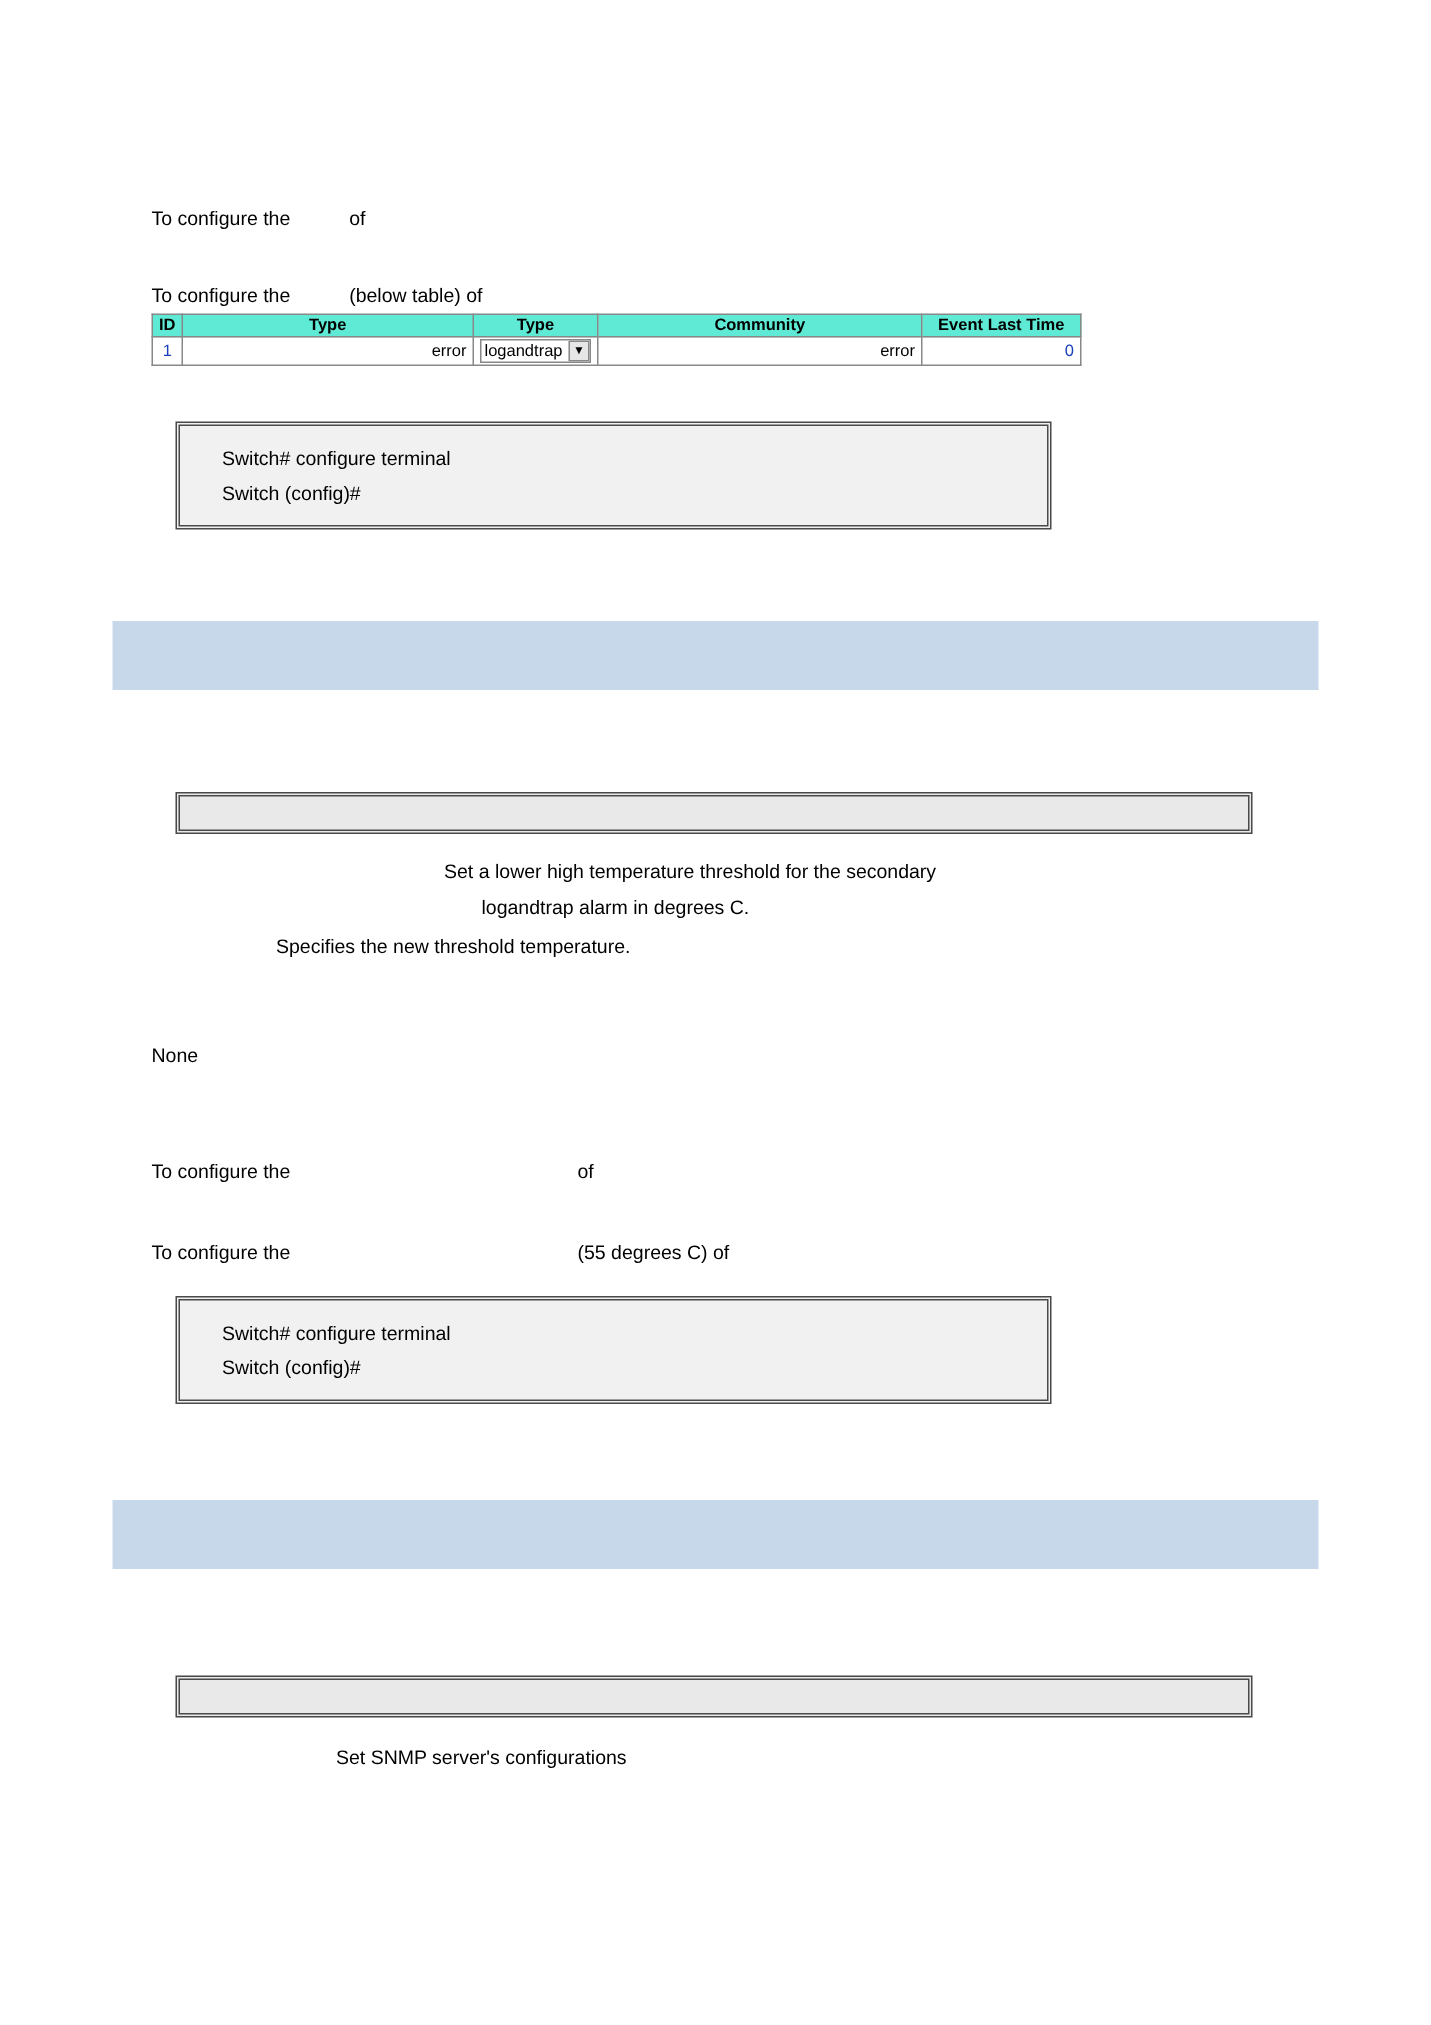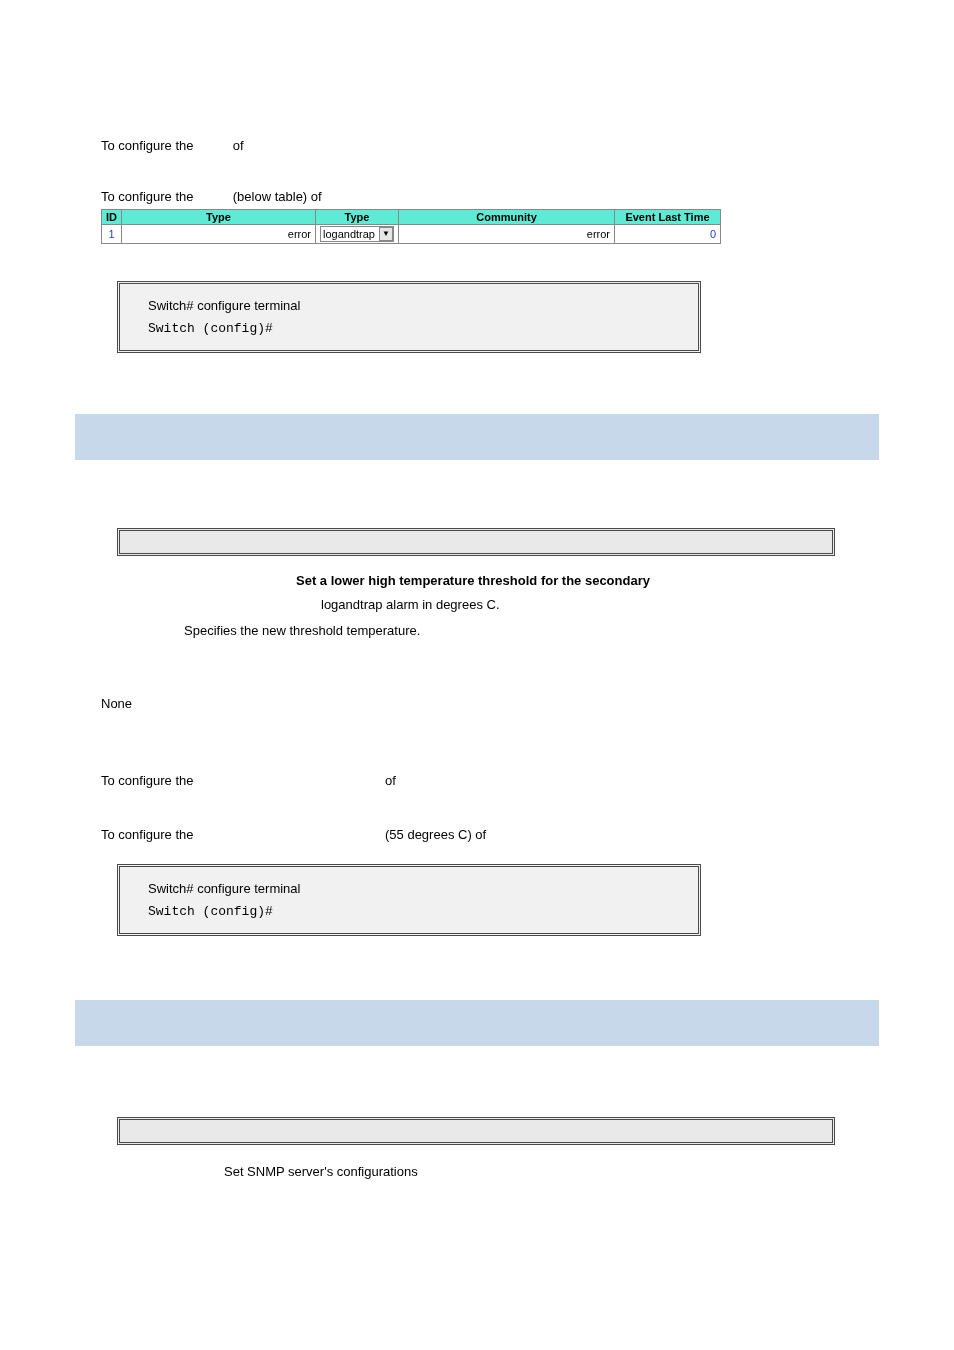--- a/index.html
+++ b/index.html
@@ -73,21 +73,21 @@
 
   
   .codebox {
     position: absolute;
     border: 3px double #4a4a4a;
     background: #f1f1f1;
     padding: 14px 28px;
     width: 584px;
   }
   .codebox .code-line { margin-bottom: 8px; }
-  .codebox .code-line:last-child { margin-bottom: 0; font-family: Liberation Mono, monospace; }
+  .codebox .code-line:last-child { margin-bottom: 0; }
 
   
   .banner {
     position: absolute;
     left: 75px;
     width: 804px;
     height: 46px;
     background: #c7d8ea;
   }
 
@@ -143,21 +143,21 @@
 
   <div class="codebox" style="left:117px; top:281px;">
     <div class="code-line">Switch# configure terminal</div>
     <div class="code-line">Switch (config)#</div>
   </div>
 
   <div class="banner" style="top:414px;"></div>
 
   <div class="syntaxbox" style="left:117px; top:528px;"></div>
 
-  <div class="line" style="left:296px; top:573px;font-weight:bold;">Set a lower high temperature threshold for the secondary</div>
+  <div class="line" style="left:296px; top:573px;">Set a lower high temperature threshold for the secondary</div>
   <div class="line" style="left:321px; top:597px;">logandtrap alarm in degrees C.</div>
   <div class="line" style="left:184px; top:623px;">Specifies the new threshold temperature.</div>
 
   <div class="line" style="left:101px; top:696px;">None</div>
 
   <div class="line" style="left:101px; top:773px;">
     <span>To configure the</span>
   </div>
   <div class="line" style="left:385px; top:773px;">of</div>
 

